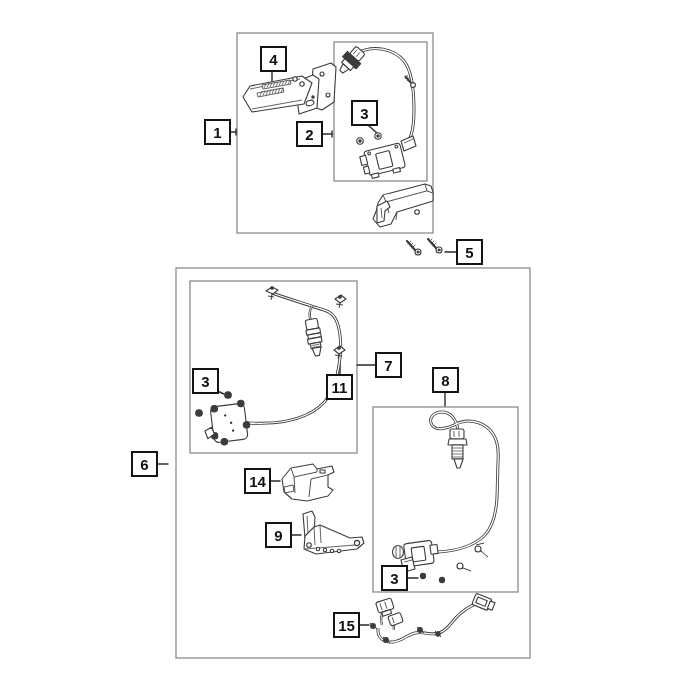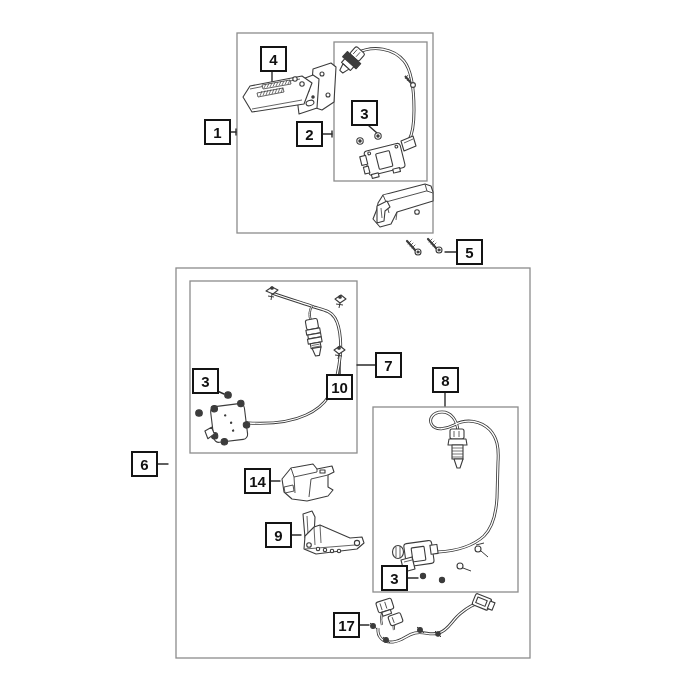--- a/index.html
+++ b/index.html
@@ -282,19 +282,19 @@
 
   <div class="callout" style="left:204px;top:119px;">1</div>
   <div class="callout" style="left:296px;top:121px;">2</div>
   <div class="callout" style="left:260px;top:46px;">4</div>
   <div class="callout" style="left:351px;top:100px;">3</div>
   <div class="callout" style="left:456px;top:239px;">5</div>
   <div class="callout" style="left:131px;top:451px;">6</div>
   <div class="callout" style="left:375px;top:352px;">7</div>
   <div class="callout" style="left:432px;top:367px;">8</div>
   <div class="callout" style="left:192px;top:368px;">3</div>
-  <div class="callout" style="left:326px;top:374px;">10</div>
+  <div class="callout" style="left:326px;top:374px;">11</div>
   <div class="callout" style="left:244px;top:468px;">14</div>
   <div class="callout" style="left:265px;top:522px;">9</div>
   <div class="callout" style="left:381px;top:565px;">3</div>
-  <div class="callout" style="left:333px;top:612px;">17</div>
+  <div class="callout" style="left:333px;top:612px;">15</div>
 
 </div>
 
 </body></html>

